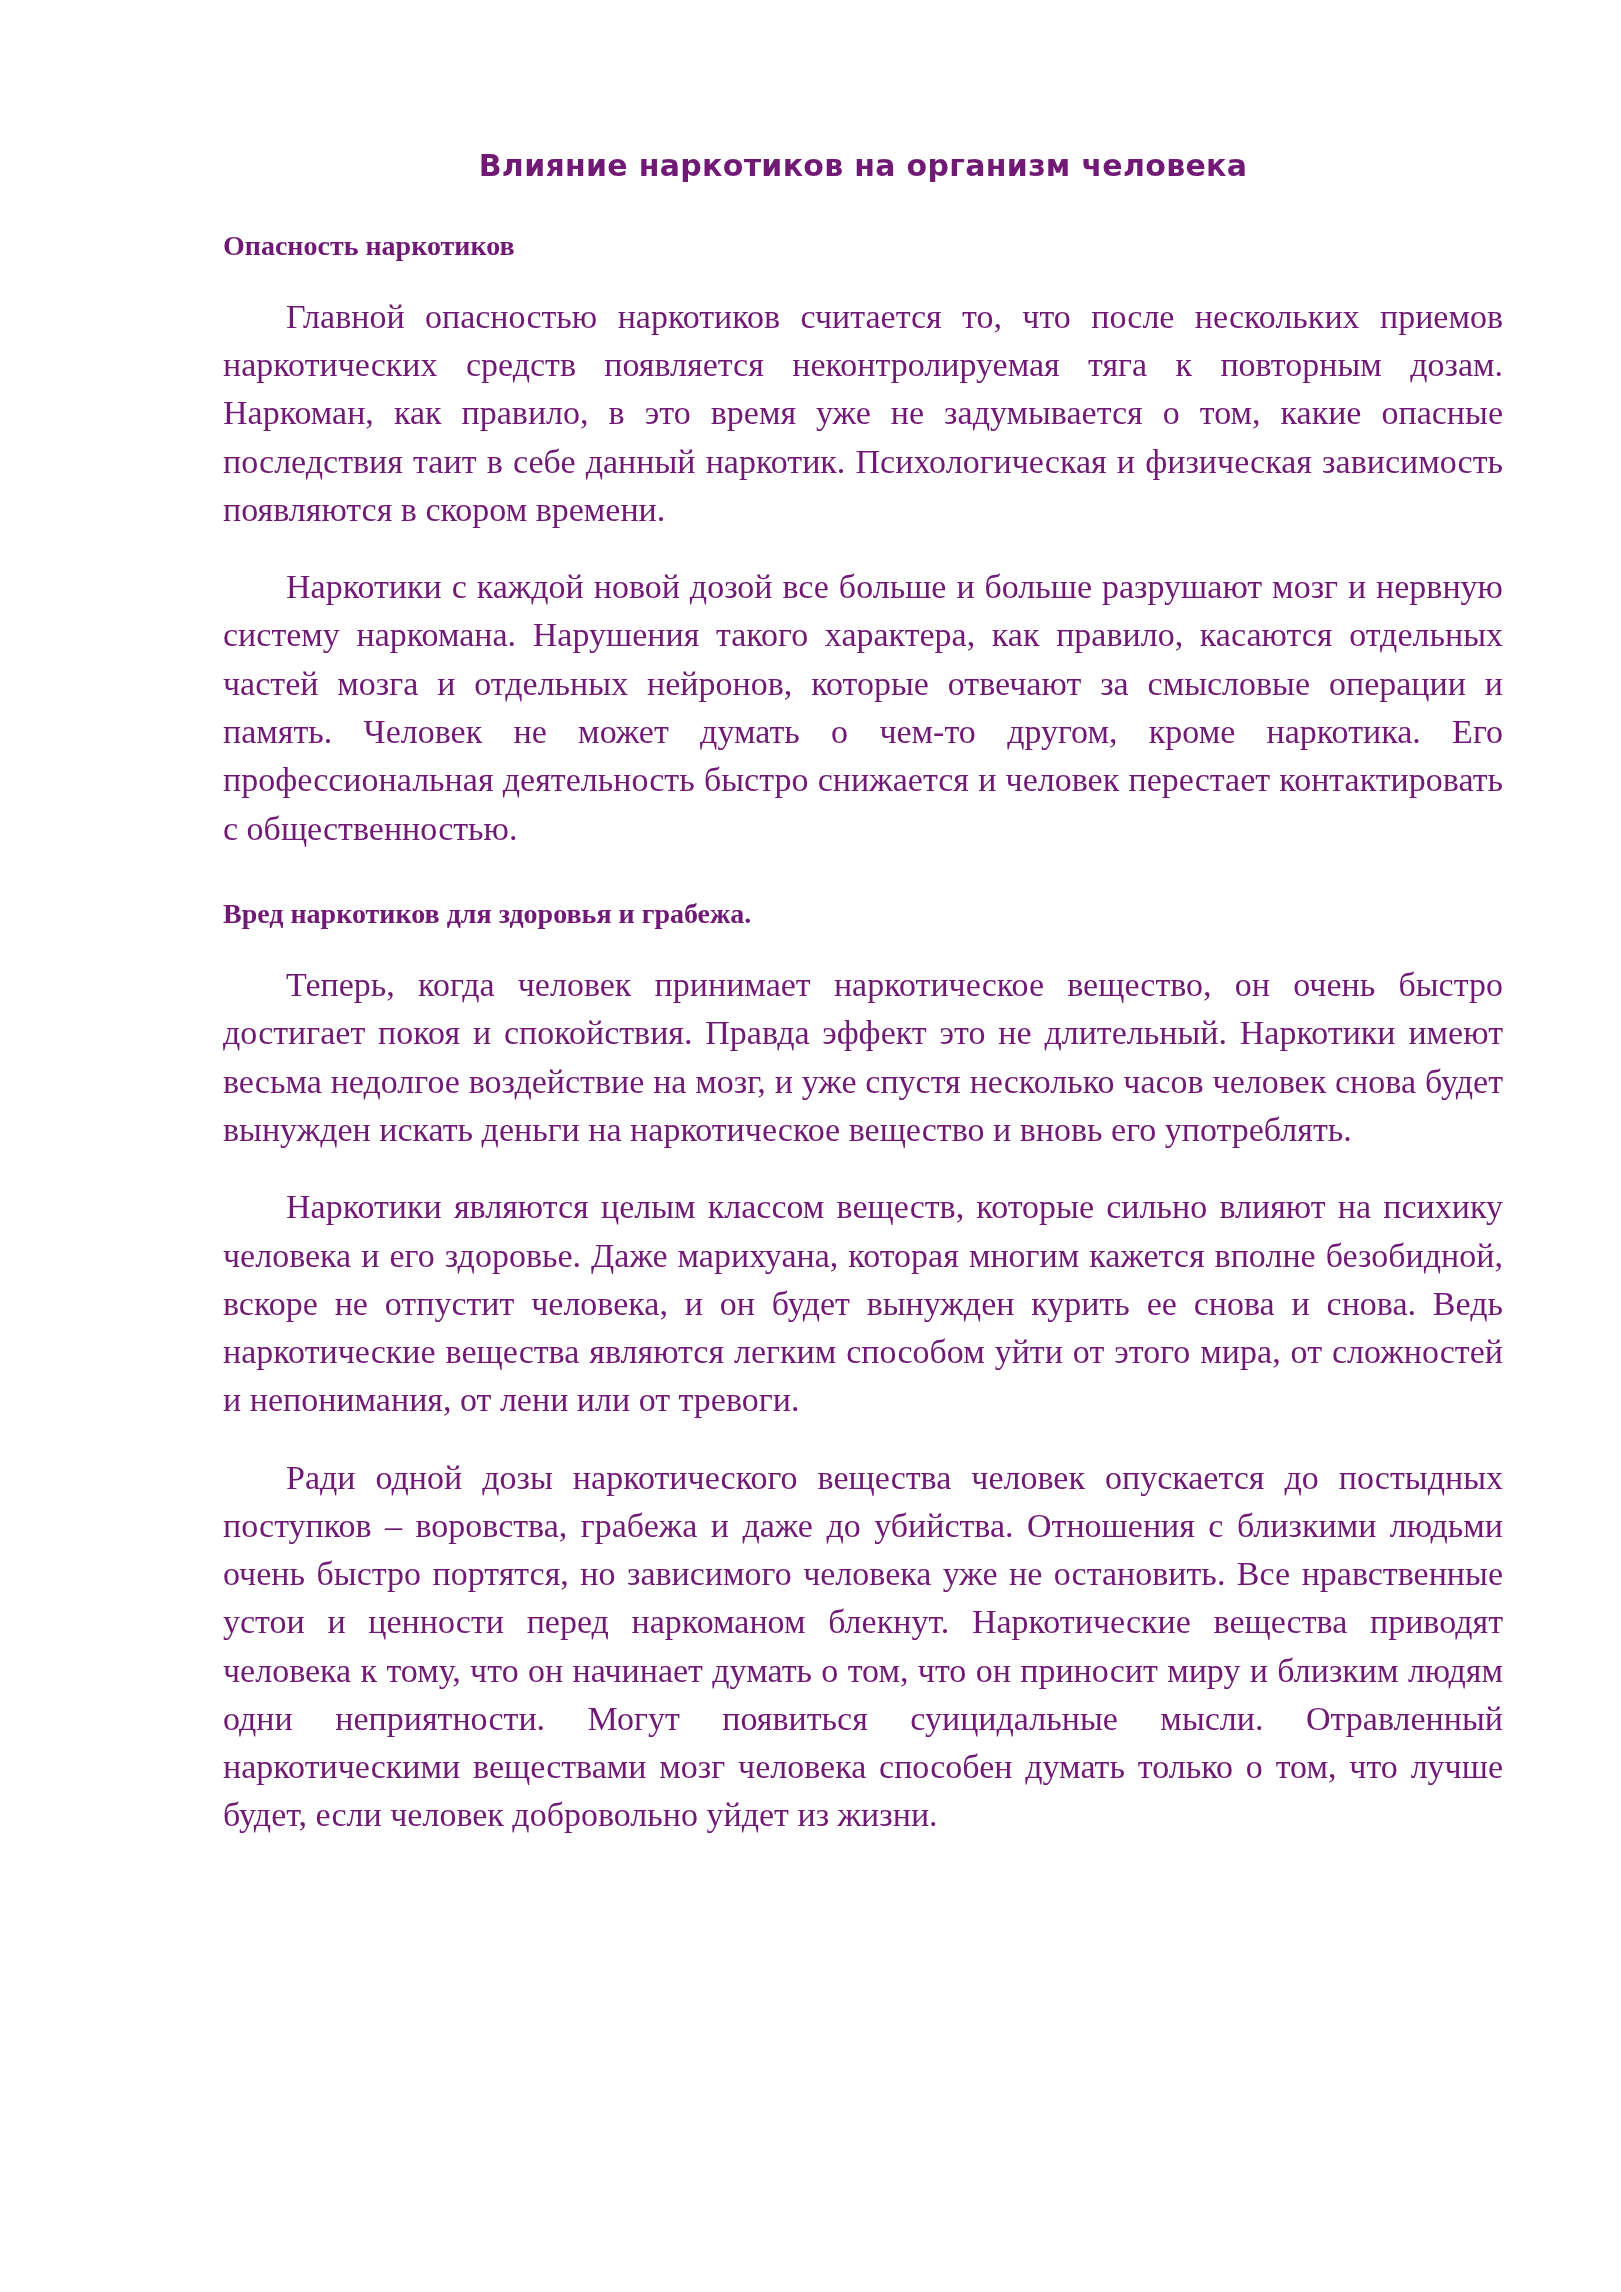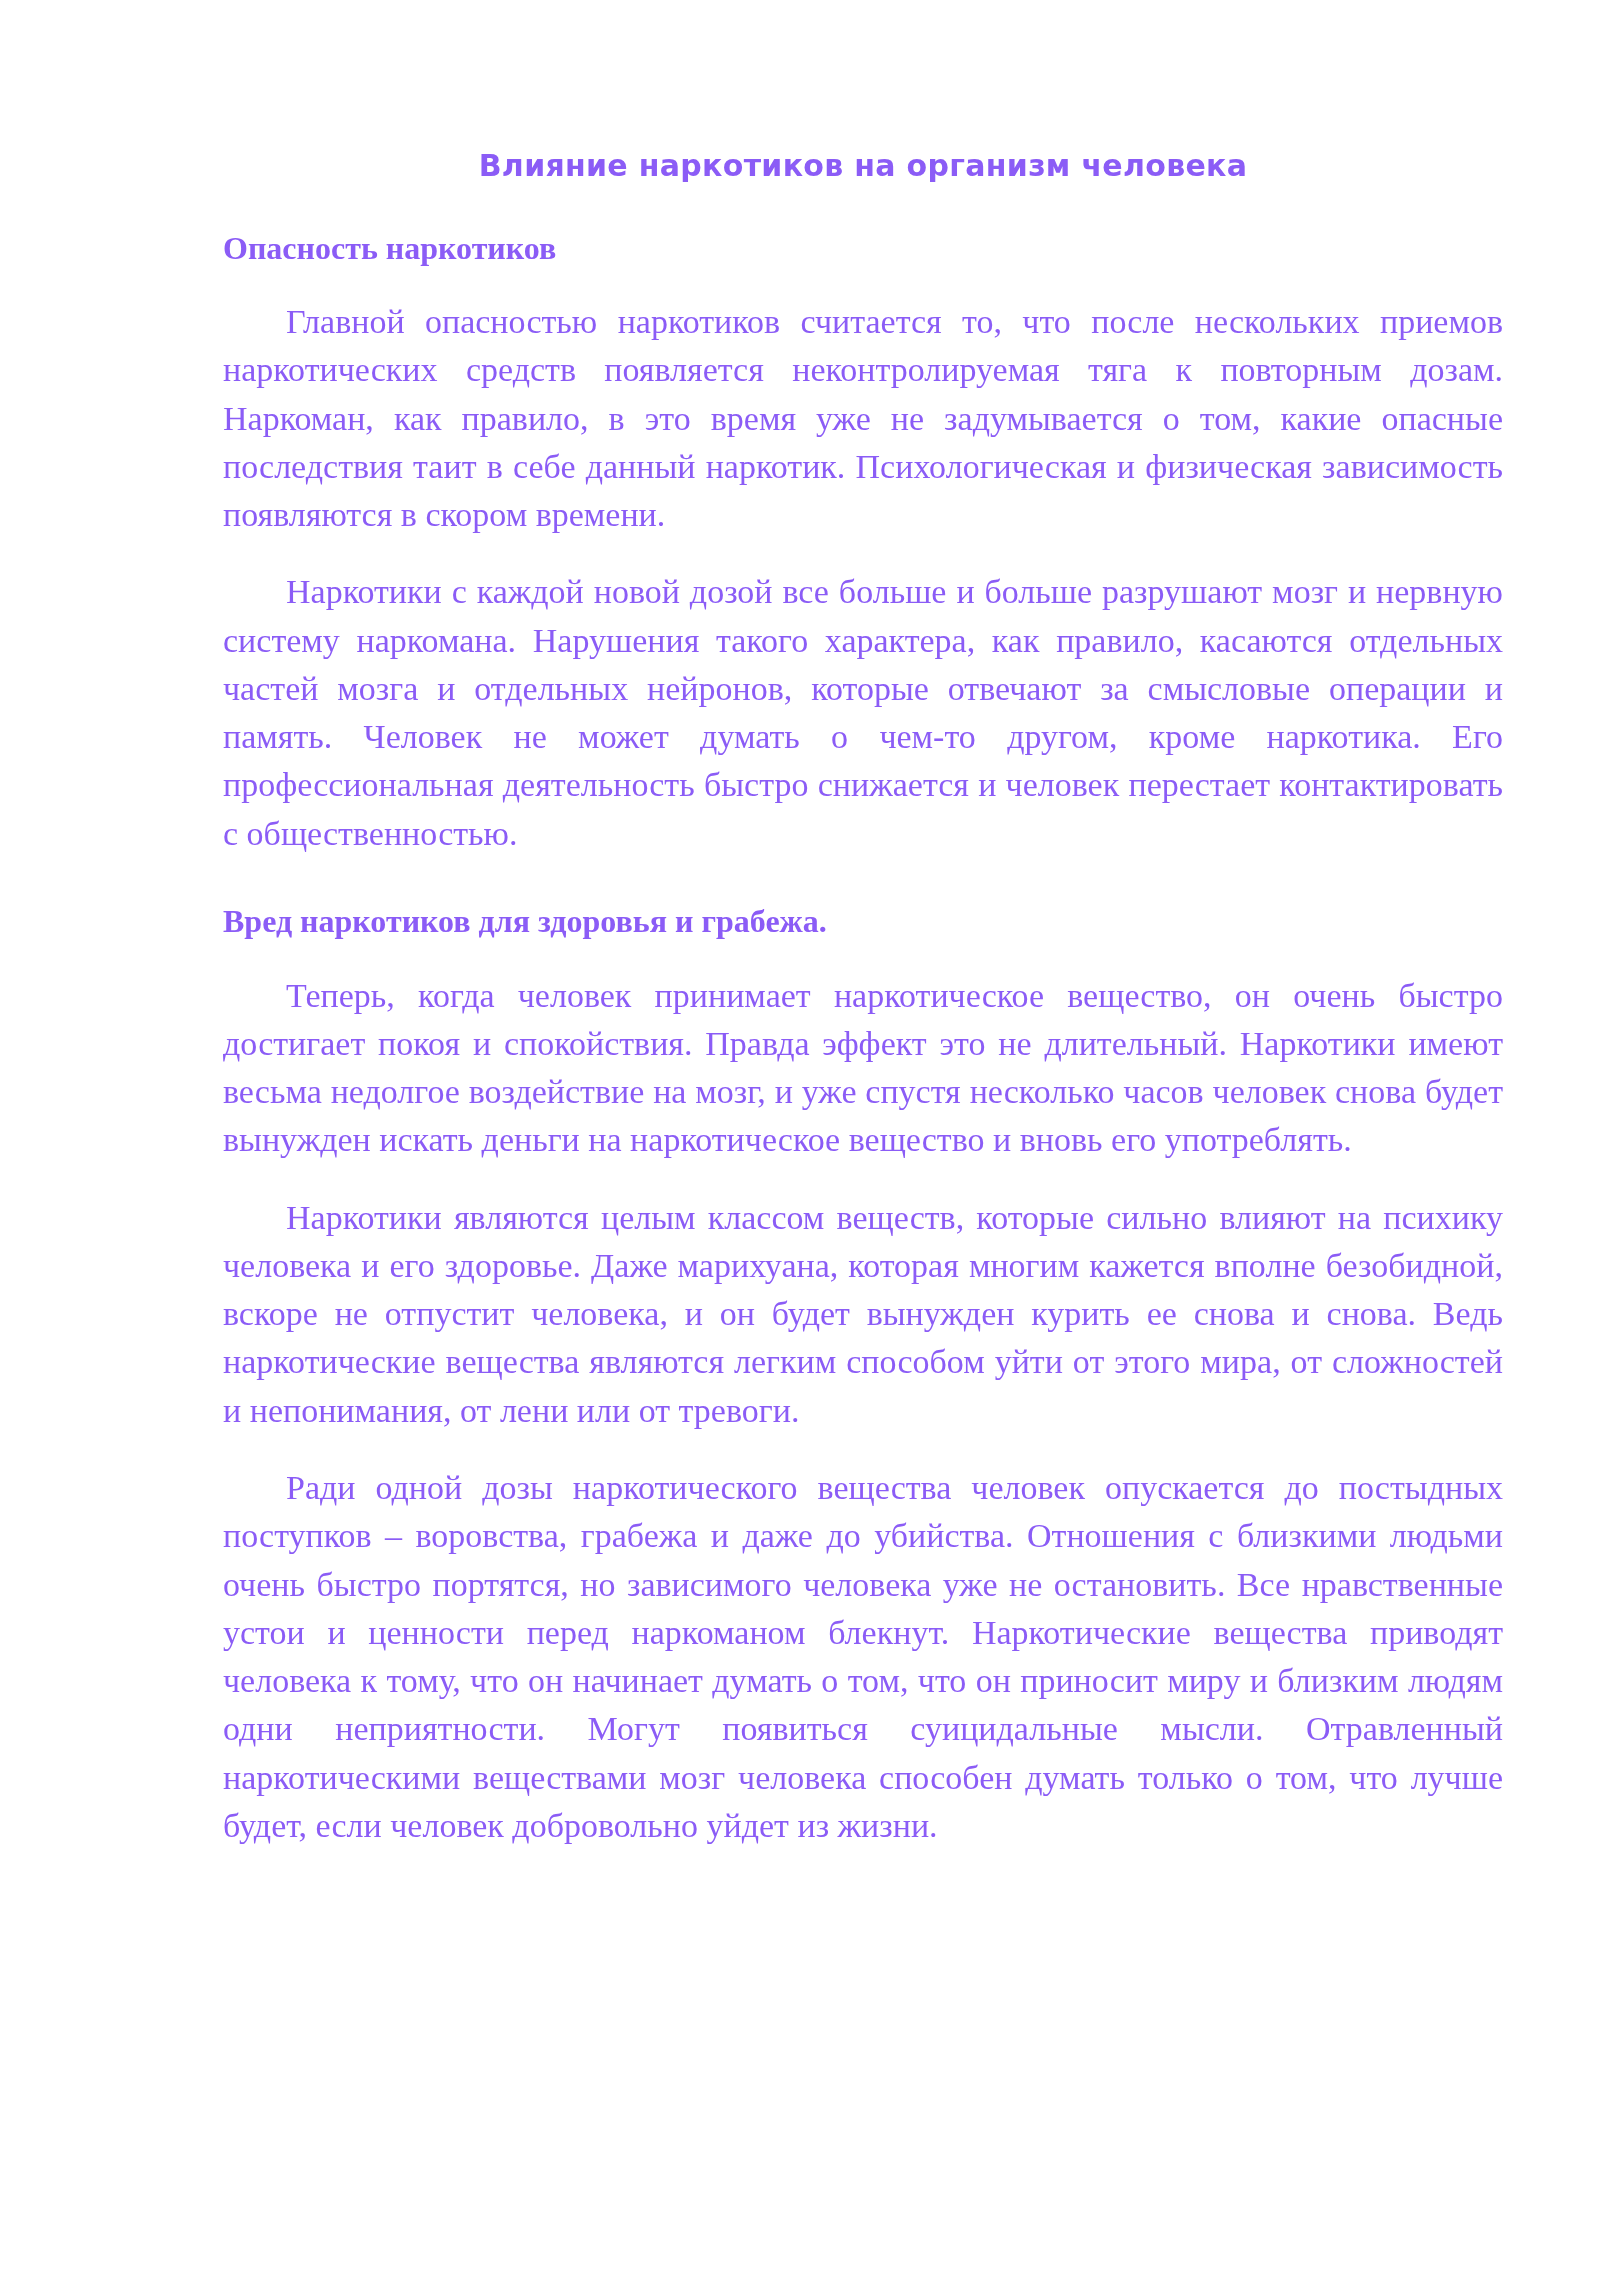--- a/index.html
+++ b/index.html
@@ -8,34 +8,34 @@
     background: #ffffff;
   }
   .page {
     width: 1621px;
     height: 2293px;
     background: #ffffff;
     position: relative;
     box-sizing: border-box;
     padding: 147px 118px 0 223px;
     font-family: "Liberation Serif", serif;
-    color: #8b5cf6;
+    color: #701a75;
   }
   .doc-title {
     font-family: "DejaVu Sans", sans-serif;
     font-size: 30px;
     font-weight: bold;
     text-align: center;
     letter-spacing: 0.3px;
     margin: 0 0 43px 0;
     line-height: 1.25;
   }
   .section-heading {
     font-family: "Liberation Serif", serif;
-    font-size: 32px;
+    font-size: 28px;
     font-weight: bold;
     margin: 0 0 29px 0;
     line-height: 1.3;
   }
   .section-heading.spaced-top {
     margin-top: 43px;
   }
   p.body-par {
     font-size: 34px;
     line-height: 1.42;

